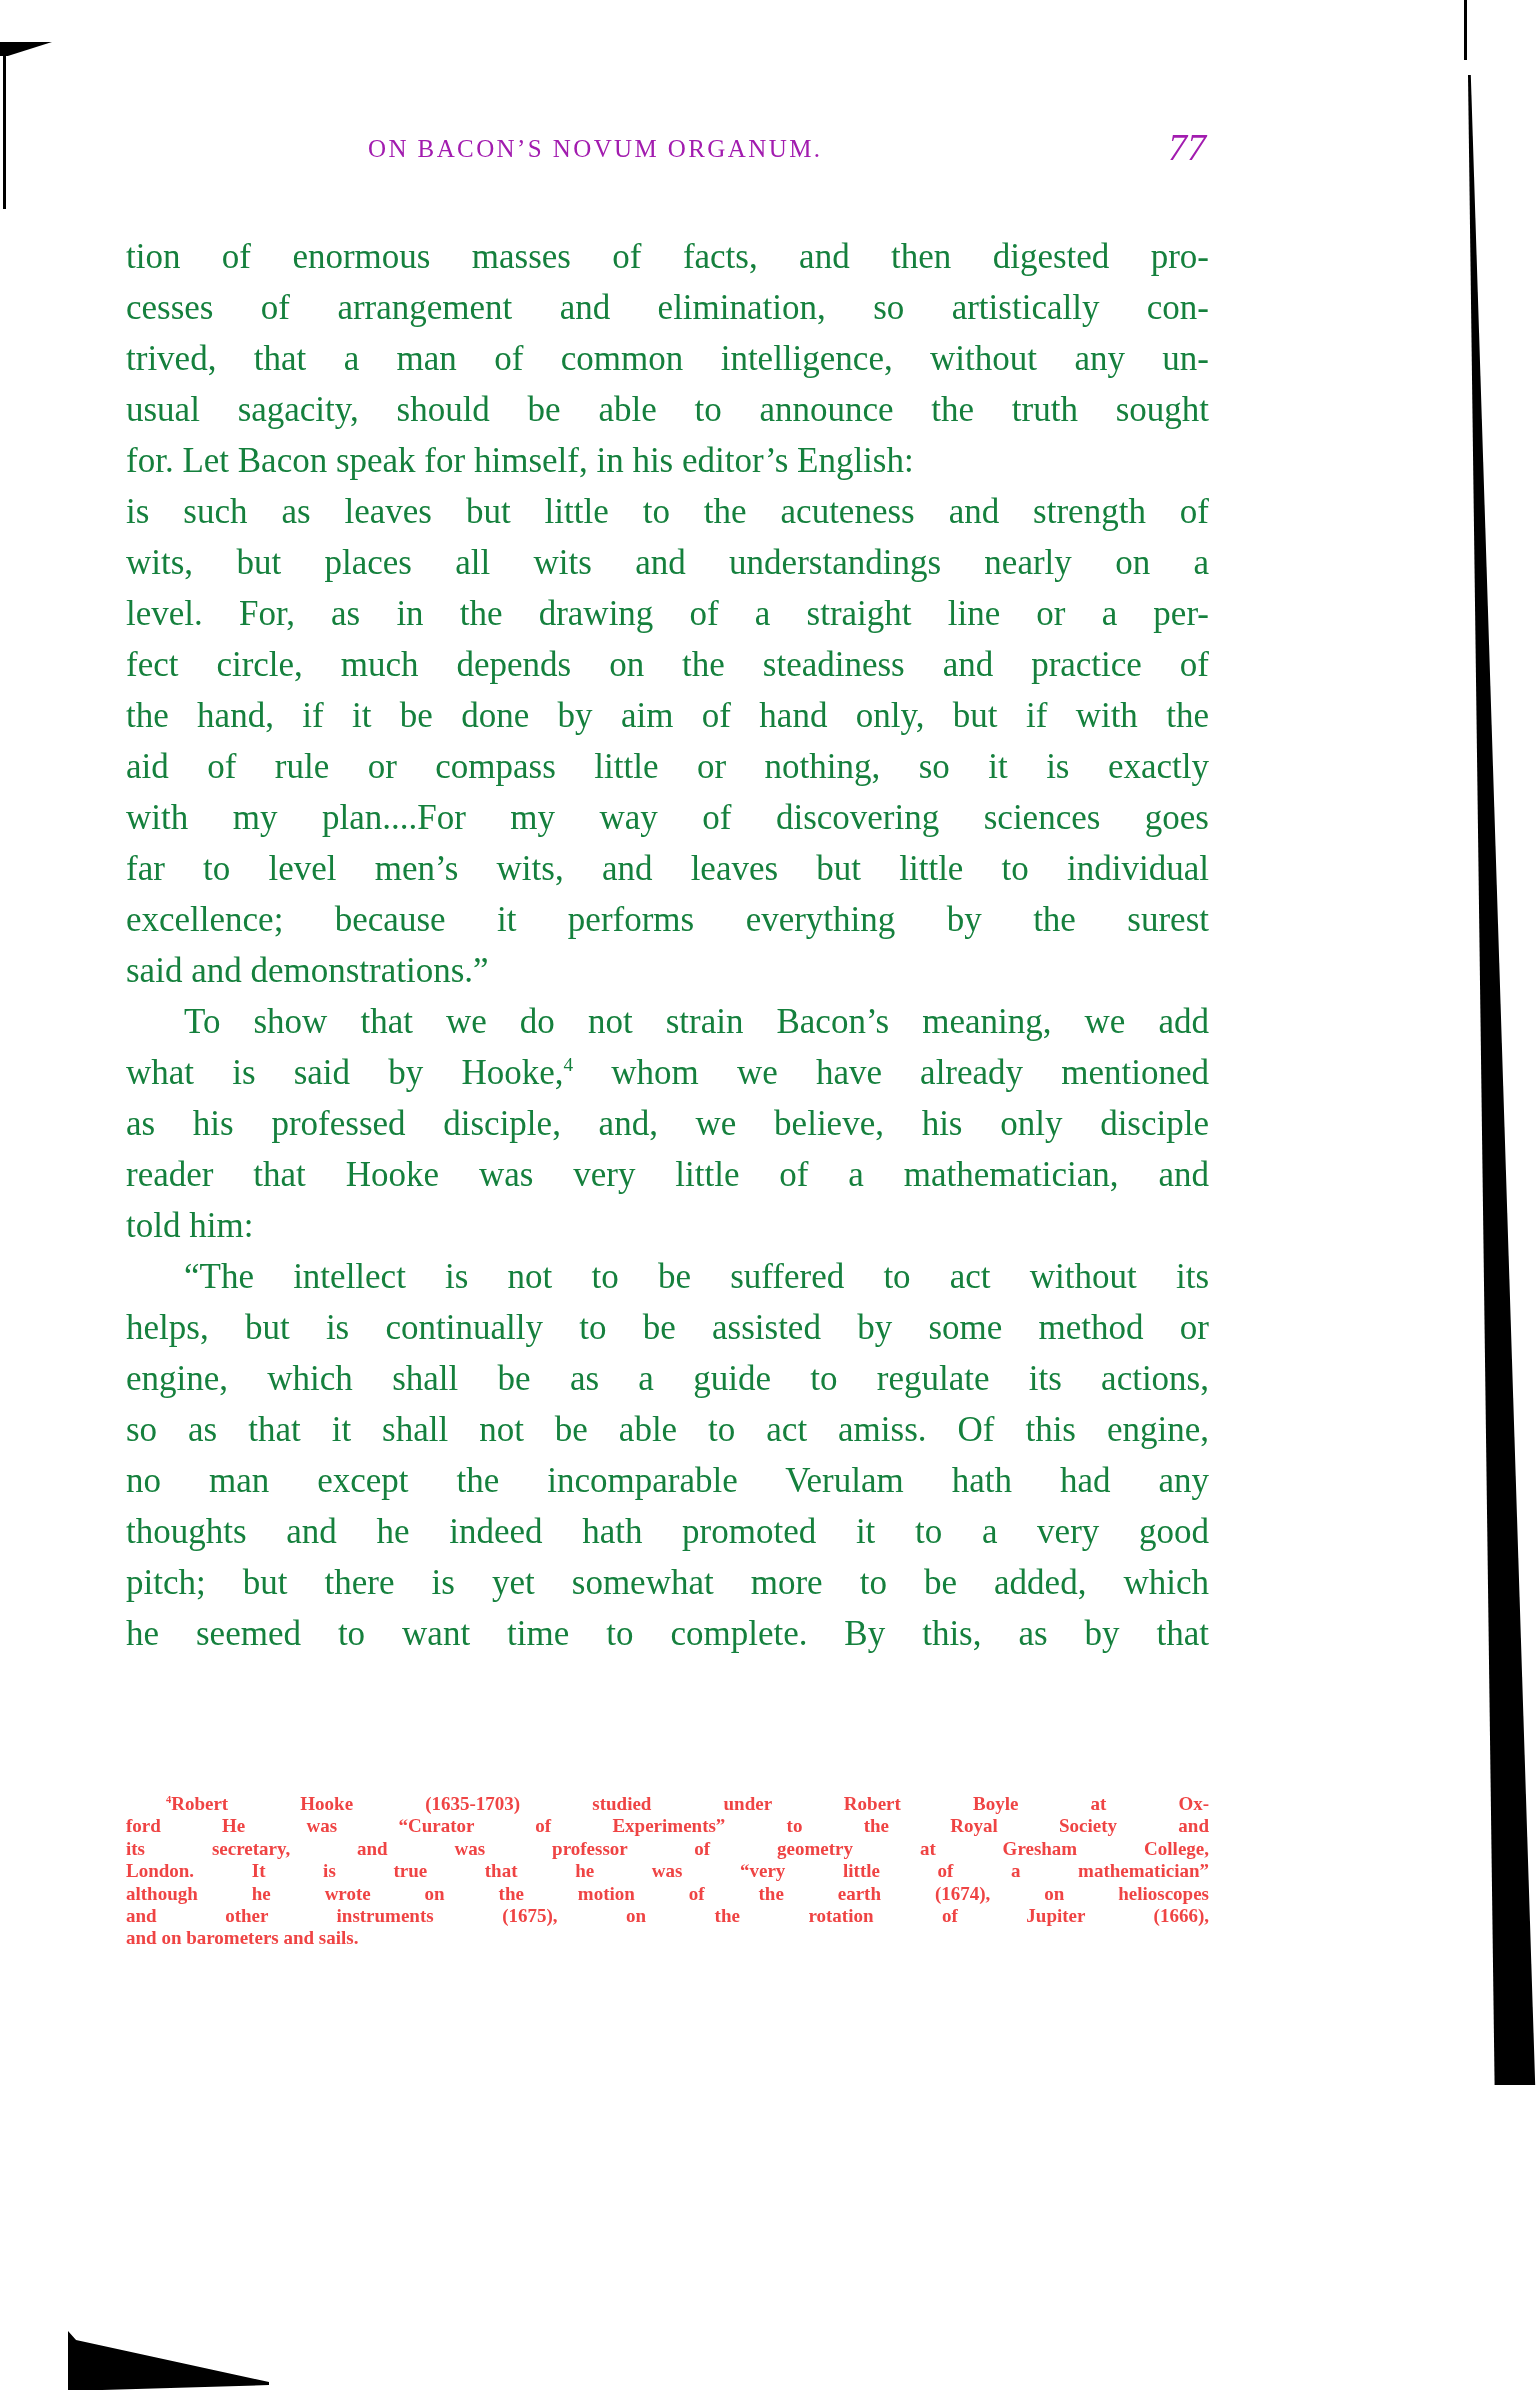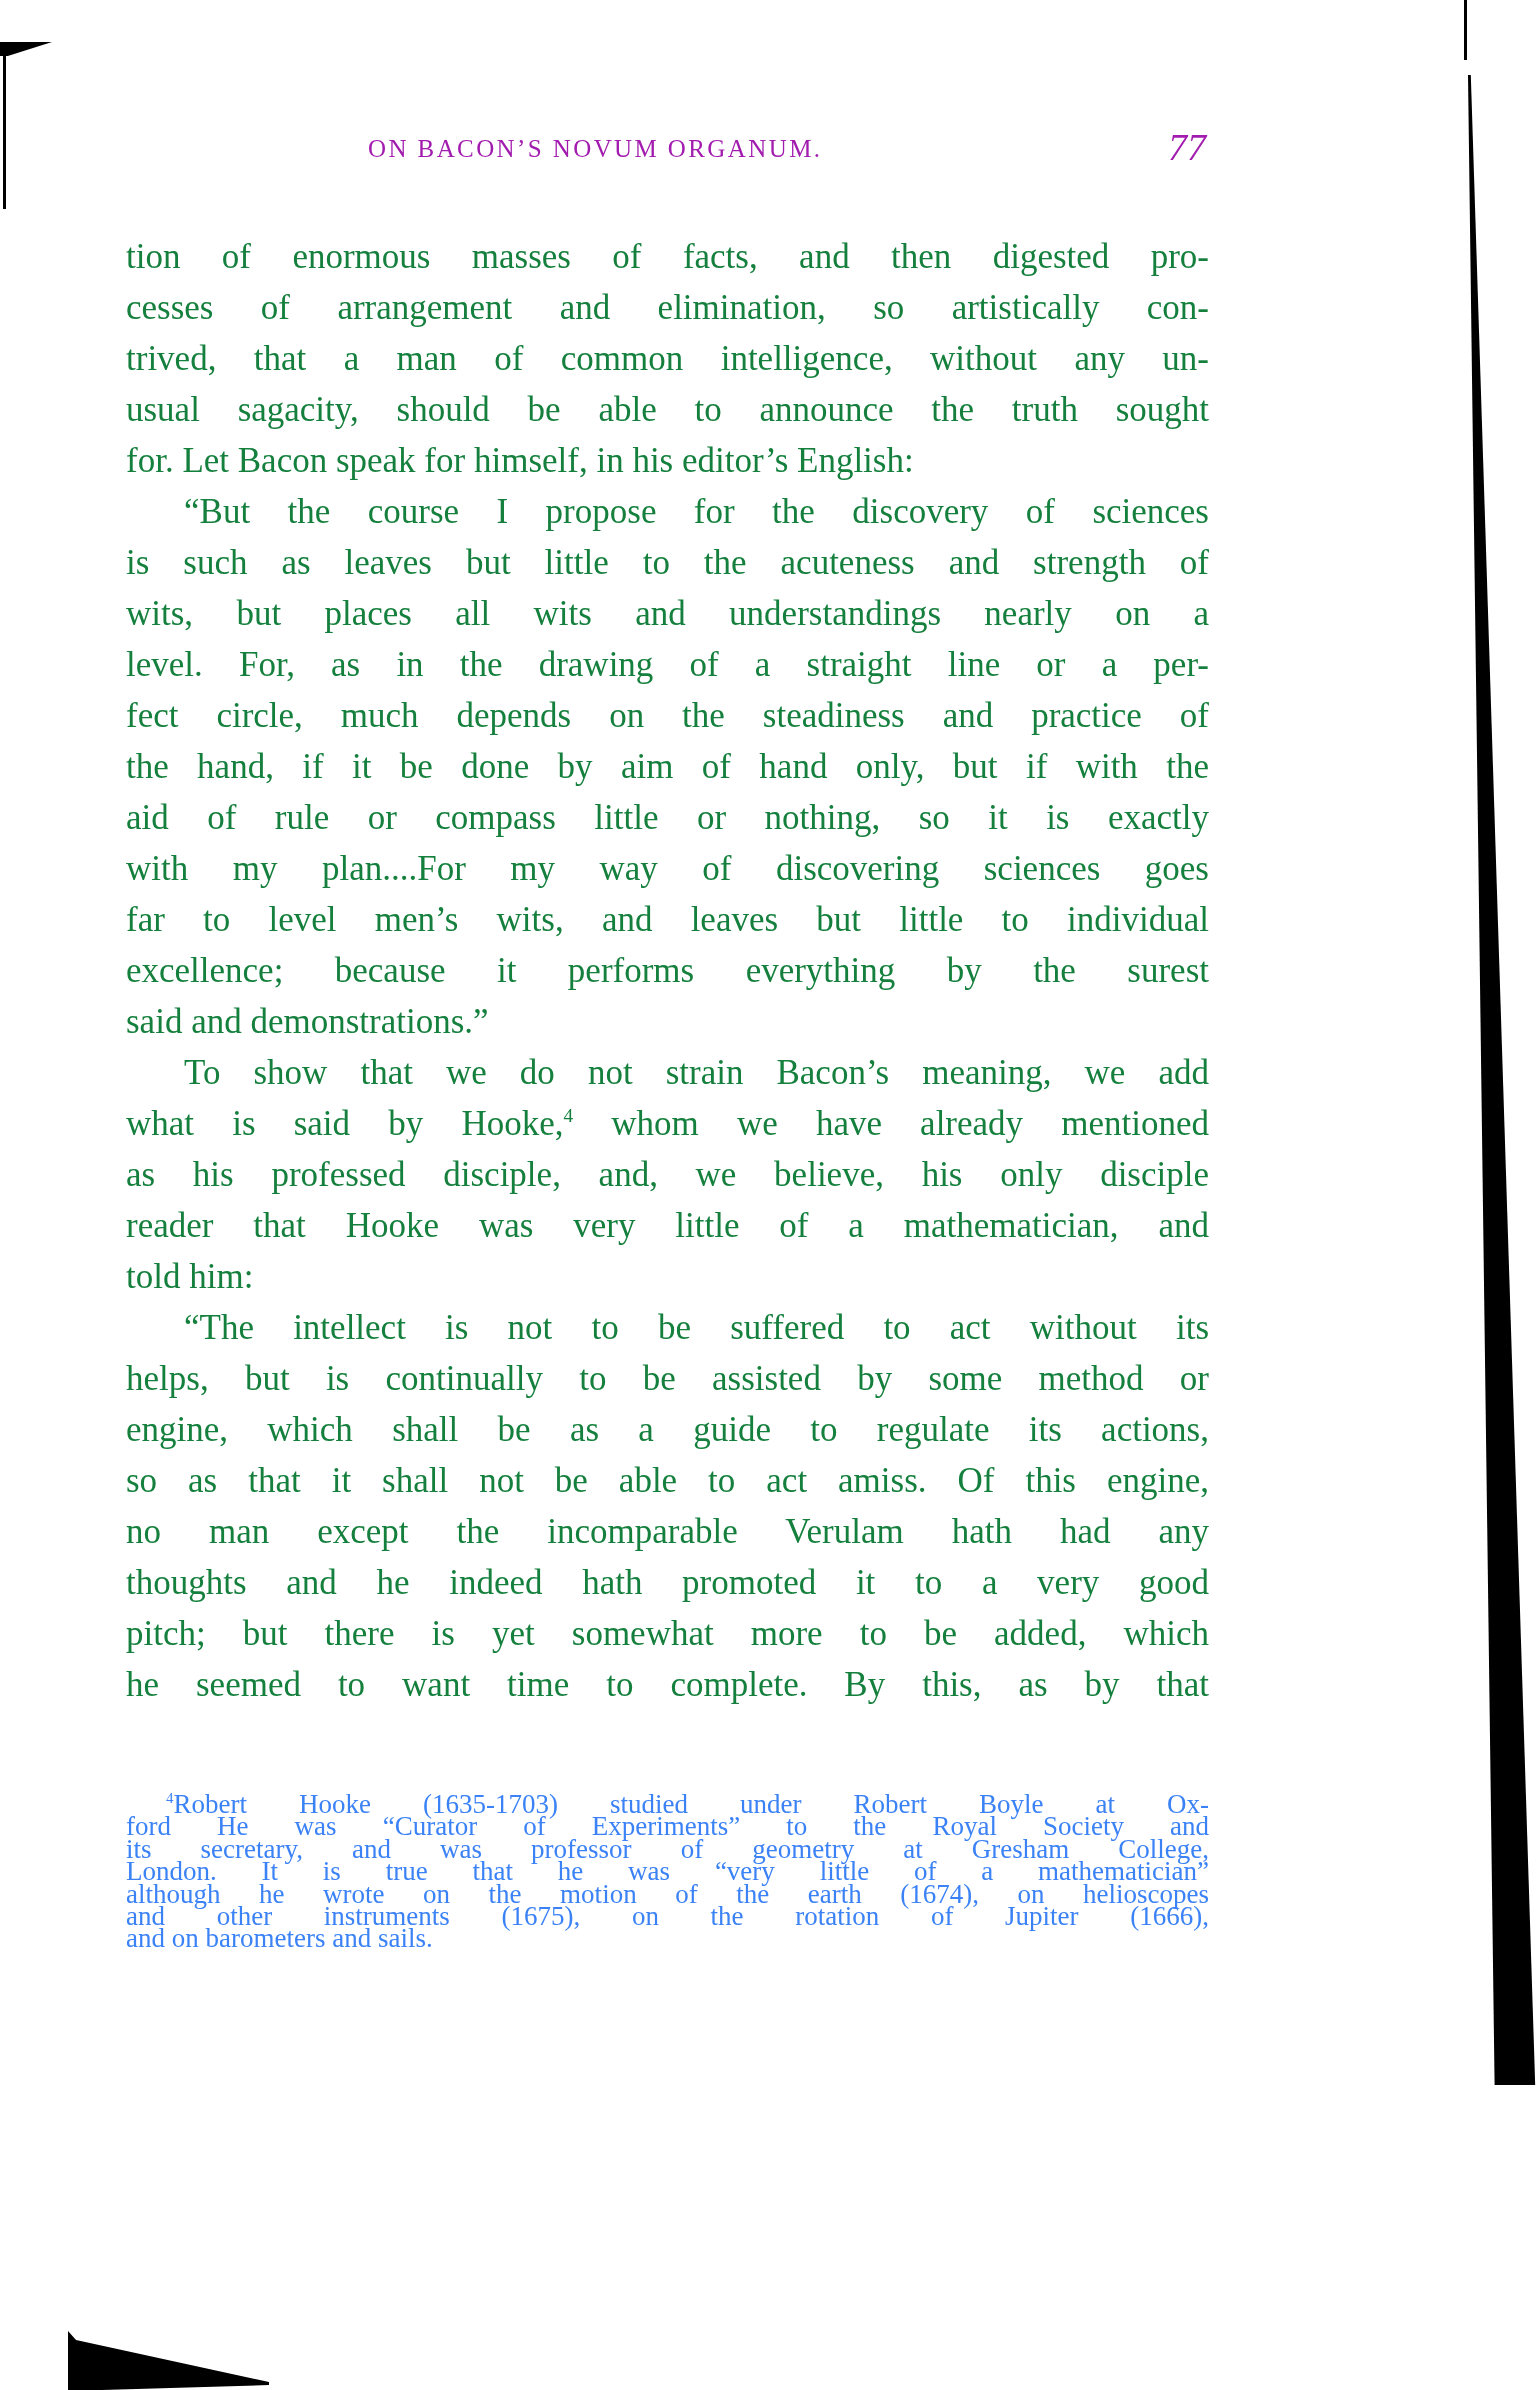--- a/index.html
+++ b/index.html
@@ -22,21 +22,21 @@
     font-variant: small-caps; }
   .running-head .pageno { position: absolute; left: 800px; top: 0; font-size: 38px; font-style: italic; }
 
   .body-text { position: absolute; left: 126px; top: 231px; width: 1083px;
     font-family: "Liberation Serif", "DejaVu Serif", serif; font-size: 35px; line-height: 51px; color: #15803d; }
   .line { display: block; white-space: nowrap; text-align: justify; text-align-last: justify; height: 51px; }
   .line.last { text-align-last: left; }
   .line.indent { padding-left: 58px; }
 
   .footnote { position: absolute; left: 126px; top: 1793px; width: 1083px;
-    font-family: "Liberation Serif", "DejaVu Serif", serif; font-size: 27px; line-height: 22.4px; color: #3b82f6; }
+    font-family: "Liberation Serif", "DejaVu Serif", serif; font-size: 19px; line-height: 22.4px; color: #ef4444; font-weight: bold; }
   .footnote .line { height: 22.4px; }
   .footnote .line.indent { padding-left: 40px; }
   sup { font-size: 0.55em; line-height: 0; vertical-align: 0.7em; }
 </style>
 </head>
 <body>
 
 <div class="page">
 
   <div class="corner-tl"></div>
@@ -49,21 +49,20 @@
     <span class="title">ON BACON’S NOVUM ORGANUM.</span>
     <span class="pageno">77</span>
   </div>
 
   <div class="body-text">
     <span class="line">tion of enormous masses of facts, and then digested pro-</span>
     <span class="line">cesses of arrangement and elimination, so artistically con-</span>
     <span class="line">trived, that a man of common intelligence, without any un-</span>
     <span class="line">usual sagacity, should be able to announce the truth sought</span>
     <span class="line last">for.  Let Bacon speak for himself, in his editor’s English:</span>
-    <span class="line indent">“But the course I propose for the discovery of sciences</span>
     <span class="line">is such as leaves but little to the acuteness and strength of</span>
     <span class="line">wits, but places all wits and understandings nearly on a</span>
     <span class="line">level.  For, as in the drawing of a straight line or a per-</span>
     <span class="line">fect circle, much depends on the steadiness and practice of</span>
     <span class="line">the hand, if it be done by aim of hand only, but if with the</span>
     <span class="line">aid of rule or compass little or nothing, so it is exactly</span>
     <span class="line">with my plan....For my way of discovering sciences goes</span>
     <span class="line">far to level men’s wits, and leaves but little to individual</span>
     <span class="line">excellence; because it performs everything by the surest</span>
     <span class="line last">said and demonstrations.”</span>

